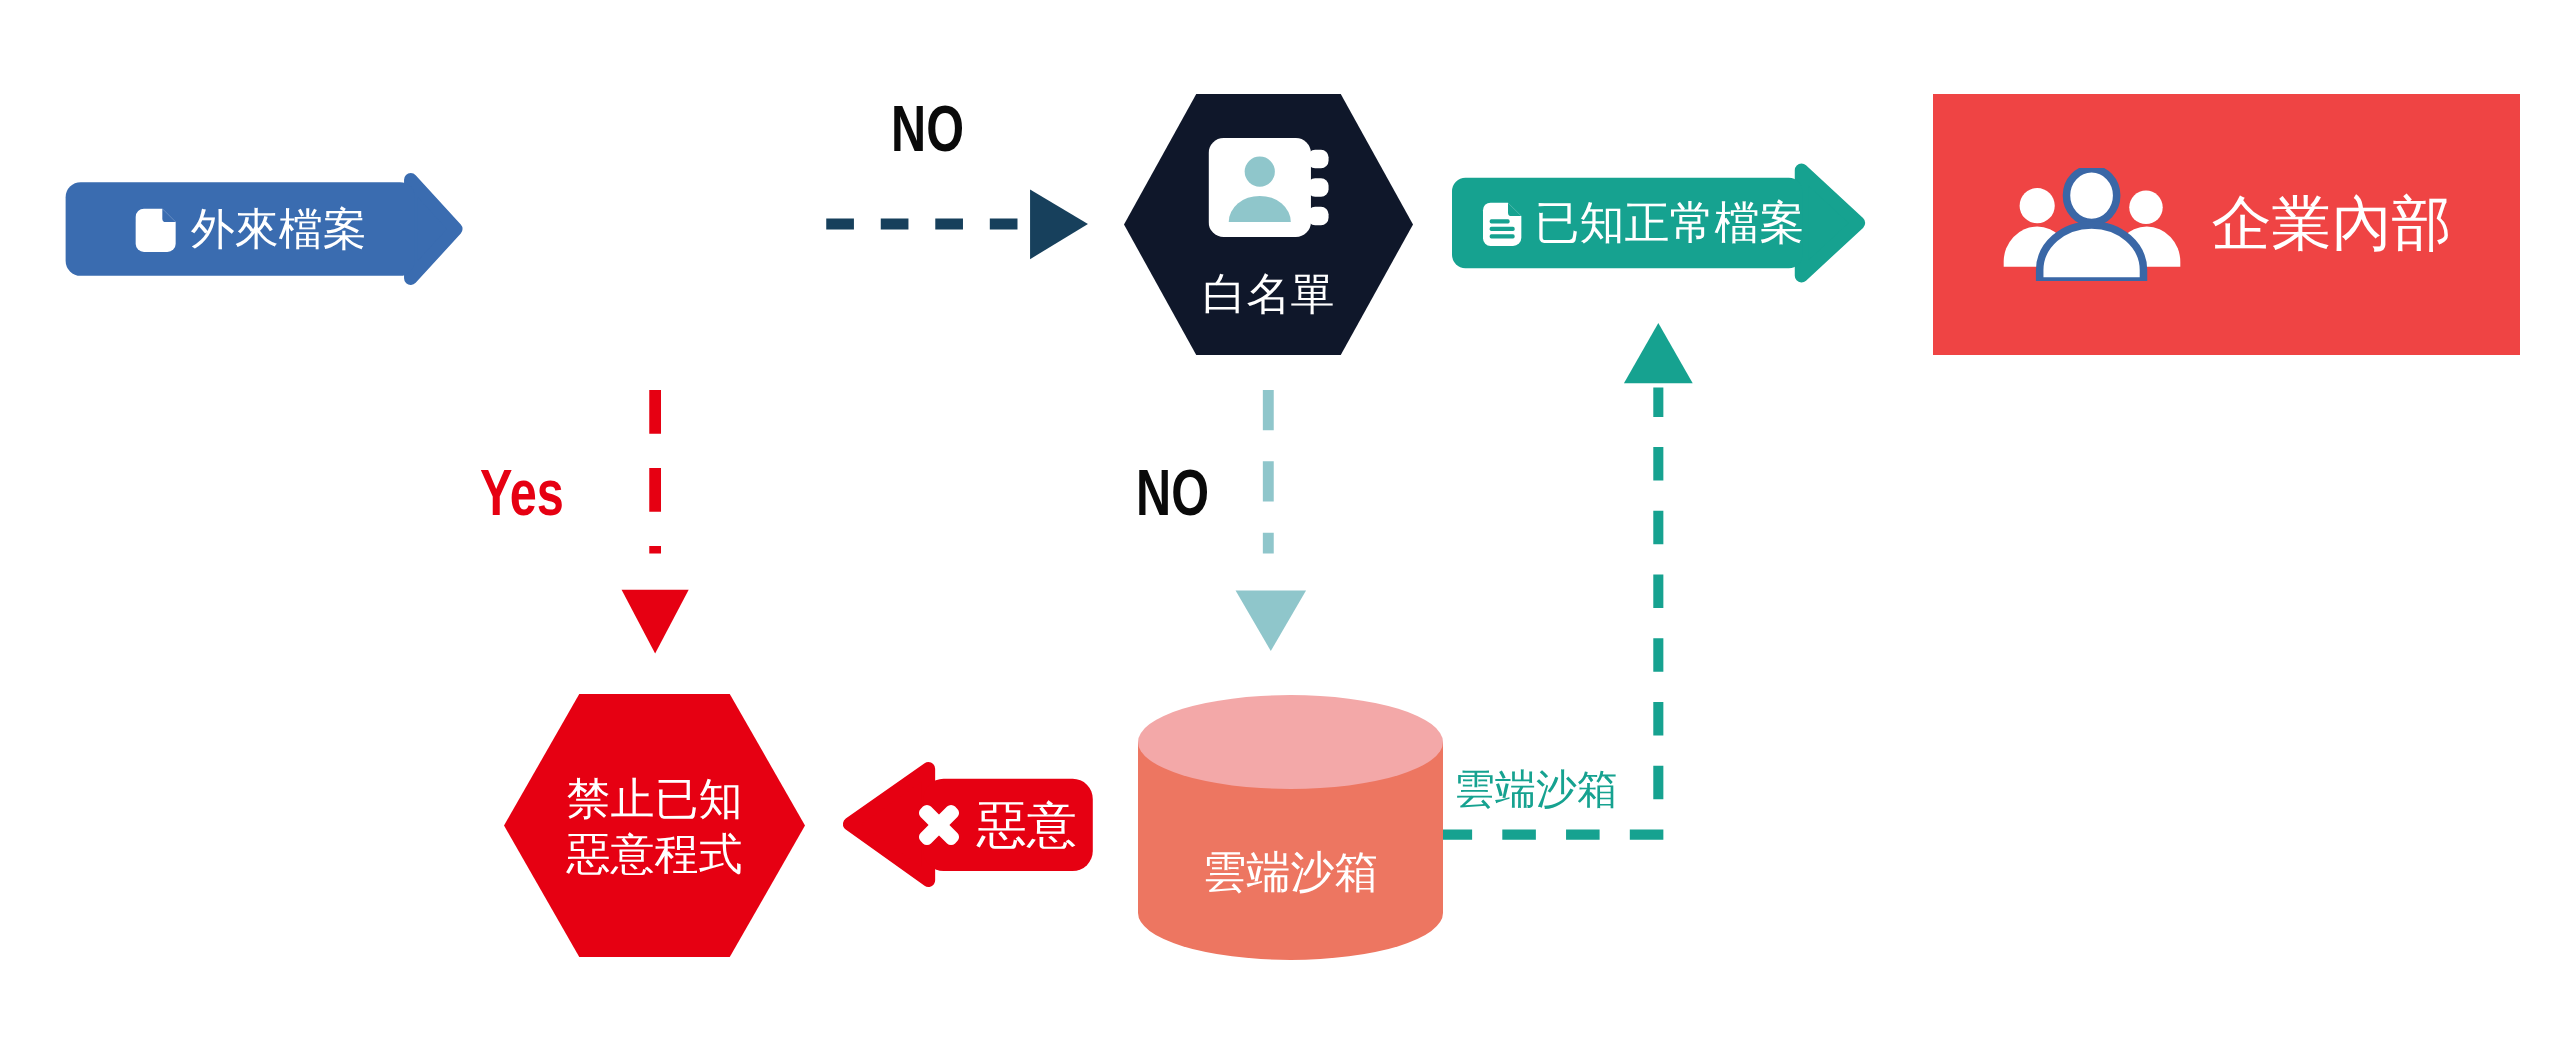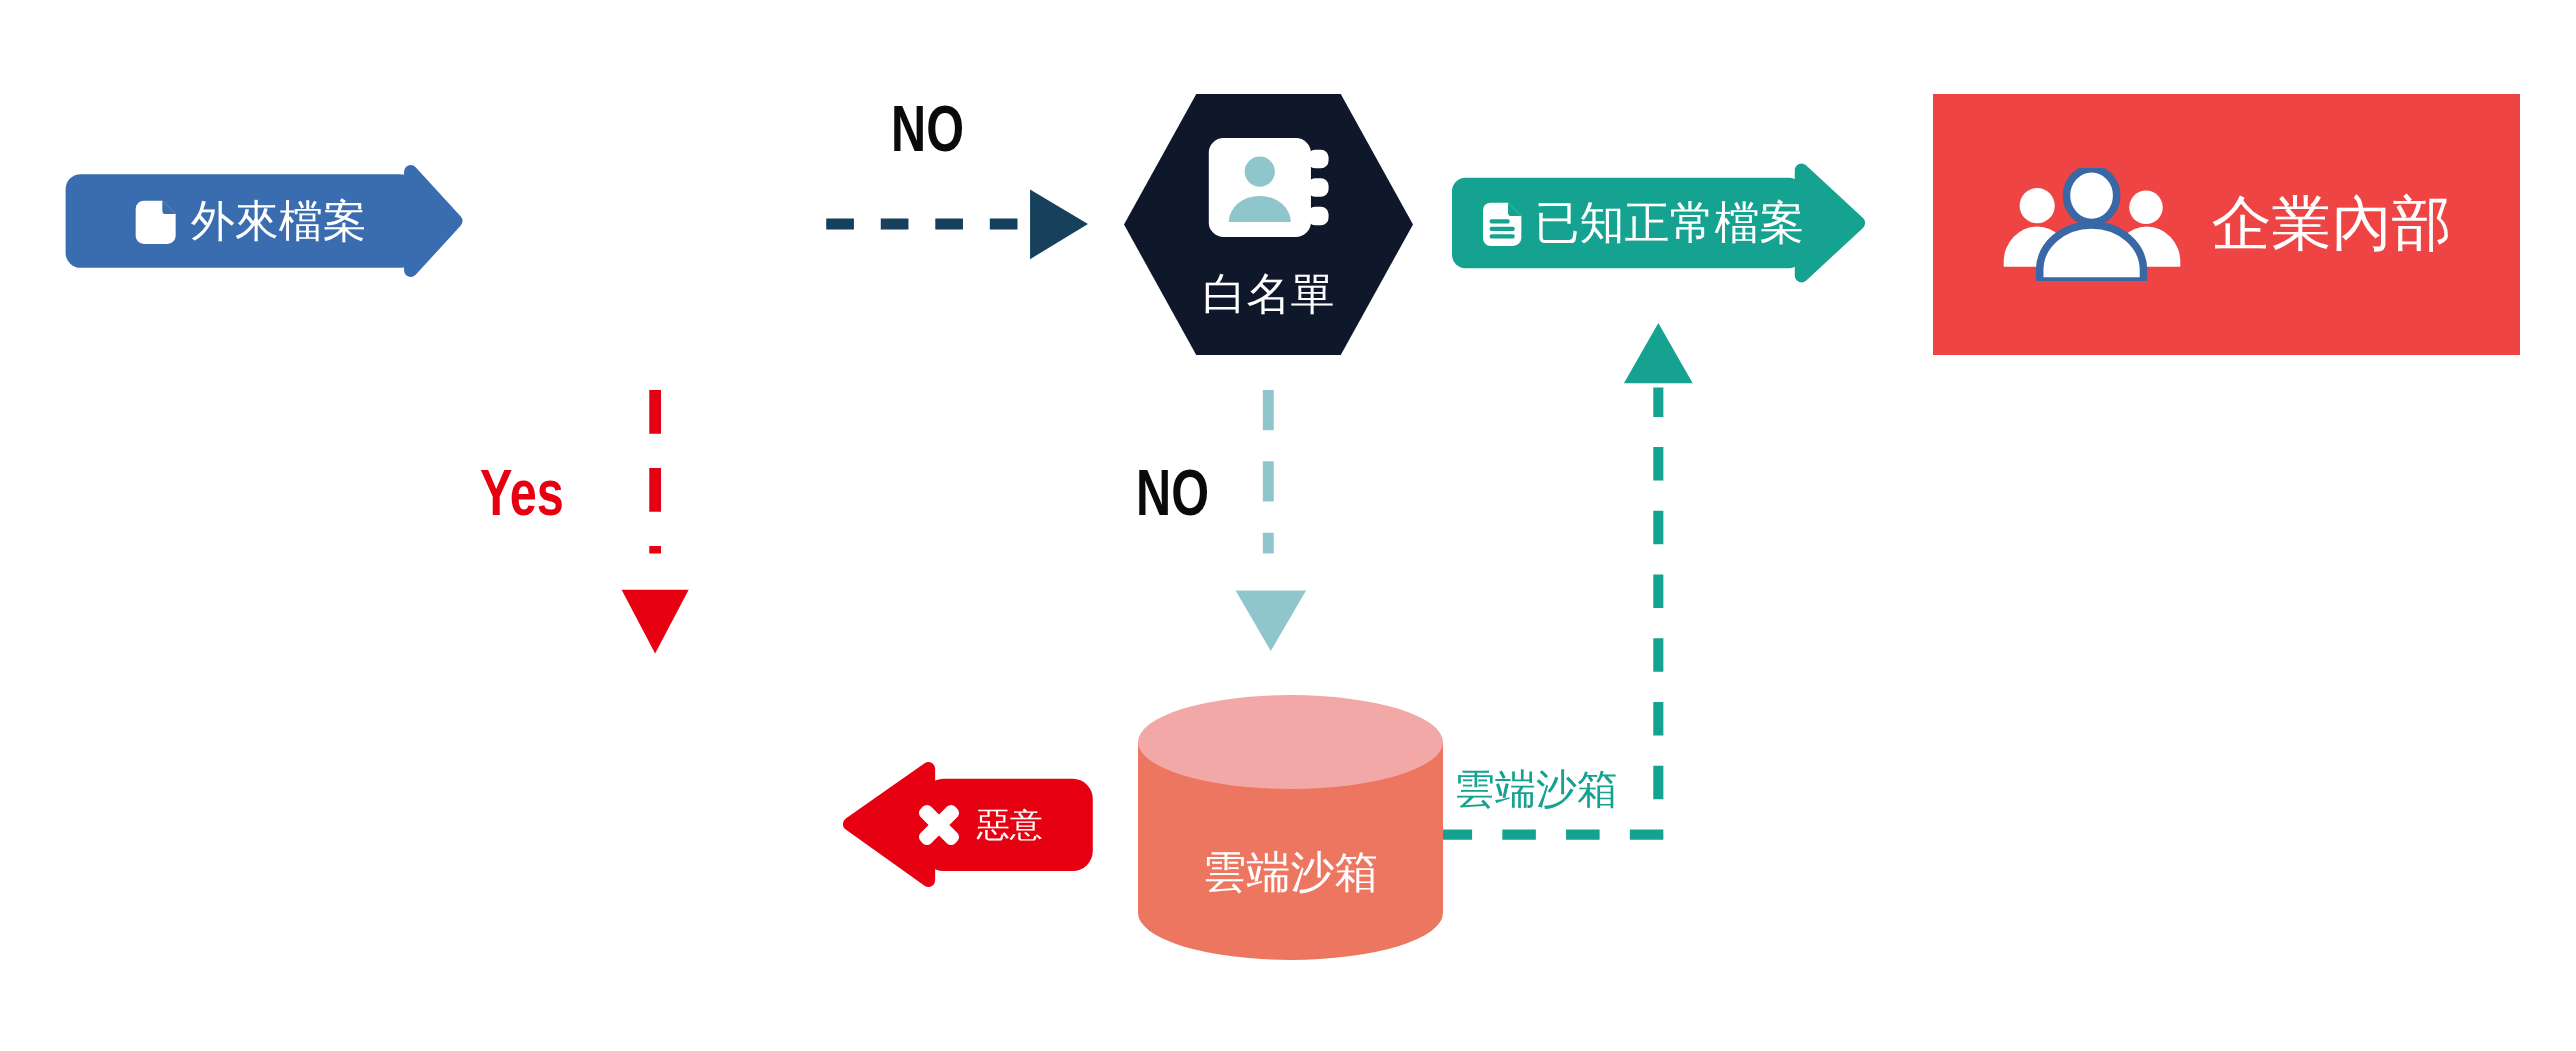--- a/index.html
+++ b/index.html
@@ -65,21 +65,21 @@
       <line x1="1512" y1="465" x2="1512" y2="660" stroke="#8fc6cb" stroke-width="13" stroke-dasharray="48 37"></line>
       <polygon points="1473,704 1557,704 1515,776" fill="#8fc6cb"></polygon>
     </g>
 
     <g>
       <path d="M1715 995 H1977 V462" fill="none" stroke="#16a290" stroke-width="12" stroke-dasharray="40 36"></path>
       <polygon points="1936,457 2018,457 1977,385" fill="#16a290"></polygon>
     </g>
   </svg>
 
-  <div class="abs" style="left:65px;top:160px;width:399px;height:122px;text-align:right;">
+  <div class="abs" style="left:65px;top:168px;width:399px;height:122px;text-align:right;">
     <svg class="banner-svg" width="399" height="122" viewBox="0 0 476 146">
       <path d="M413 14 L467 73 L413 132 Z" fill="#3a6cb0" stroke="#3a6cb0" stroke-width="16" stroke-linejoin="round"></path>
       <rect x="0" y="17" width="418" height="112" rx="18" fill="#3a6cb0"></rect>
     </svg>
     <div class="banner-content" style="left:69px;top:14.3px;height:94px;gap:11.7px;">
       <span style="display:inline-flex;">
         <svg width="45" height="45" viewBox="0 0 54 54">
           <path d="M12 2 h22 l16 16 v26 a10 10 0 0 1 -10 10 H12 a10 10 0 0 1 -10 -10 V12 a10 10 0 0 1 10 -10 z" fill="#ffffff"></path>
           <path d="M34 2 l16 16 h-12 a4 4 0 0 1 -4 -4 z" fill="#3a6cb0"></path>
         </svg>
@@ -135,36 +135,42 @@
         <circle cx="172" cy="47" r="20" fill="#ffffff"></circle>
         <path d="M2 118 v-6 a40 42 0 0 1 80 0 v6 z" fill="#ffffff"></path>
         <path d="M133 118 v-6 a40 42 0 0 1 80 0 v6 z" fill="#ffffff"></path>
         <ellipse cx="107" cy="33" rx="30" ry="32" fill="#ffffff" stroke="#3a67a6" stroke-width="9"></ellipse>
         <path d="M45 135 v-13 a62 54 0 0 1 124 0 v13 z" fill="#ffffff" stroke="#3a67a6" stroke-width="9"></path>
       </svg>
     </span>
     <span class="cjk white nowrap" style="font-size:60px;">企業內部</span>
   </div>
 
+  <div class="hex" style="left:504px;top:694px;width:301px;height:263px;background:#e60012;display:flex;align-items:center;justify-content:center;">
+    <div class="cjk white" style="font-size:44px;line-height:55px;text-align:center;">
+      <div class="nowrap">禁止已知</div>
+      <div class="nowrap">惡意程式</div>
+    </div>
+  </div>
 
   <div class="abs" style="left:836px;top:757px;width:257px;height:135px;">
     <svg class="banner-svg" width="257" height="135" viewBox="0 0 306 161">
       <path d="M110 14 L16 80 L110 147 Z" fill="#e60012" stroke="#e60012" stroke-width="16" stroke-linejoin="round"></path>
       <rect x="104" y="26" width="202" height="110" rx="24" fill="#e60012"></rect>
     </svg>
     <div class="banner-content" style="left:77px;top:22px;height:92px;gap:11.7px;">
       <span style="display:inline-flex;">
         <svg width="52" height="52" viewBox="0 0 64 64">
           <g transform="rotate(45 32 32)">
             <rect x="2" y="23" width="60" height="18" rx="7" fill="#ffffff"></rect>
             <rect x="23" y="2" width="18" height="60" rx="7" fill="#ffffff"></rect>
           </g>
         </svg>
       </span>
-      <span class="cjk white nowrap" style="font-size:33px;">惡意</span>
+      <span class="cjk white nowrap" style="font-size:50px;">惡意</span>
     </div>
   </div>
 
   <div id="sandbox" style="left:1118px;top:695px;width:305px;height:265px;">
     <svg width="305" height="265" viewBox="0 0 364 316">
       <path d="M0 56 V260 a182 56 0 0 0 364 0 V56 Z" fill="#ed7661"></path>
       <ellipse cx="182" cy="56" rx="182" ry="56" fill="#f3a8a8"></ellipse>
     </svg>
     <div class="hex-label cjk nowrap" style="font-size:44px;">雲端沙箱</div>
   </div>

